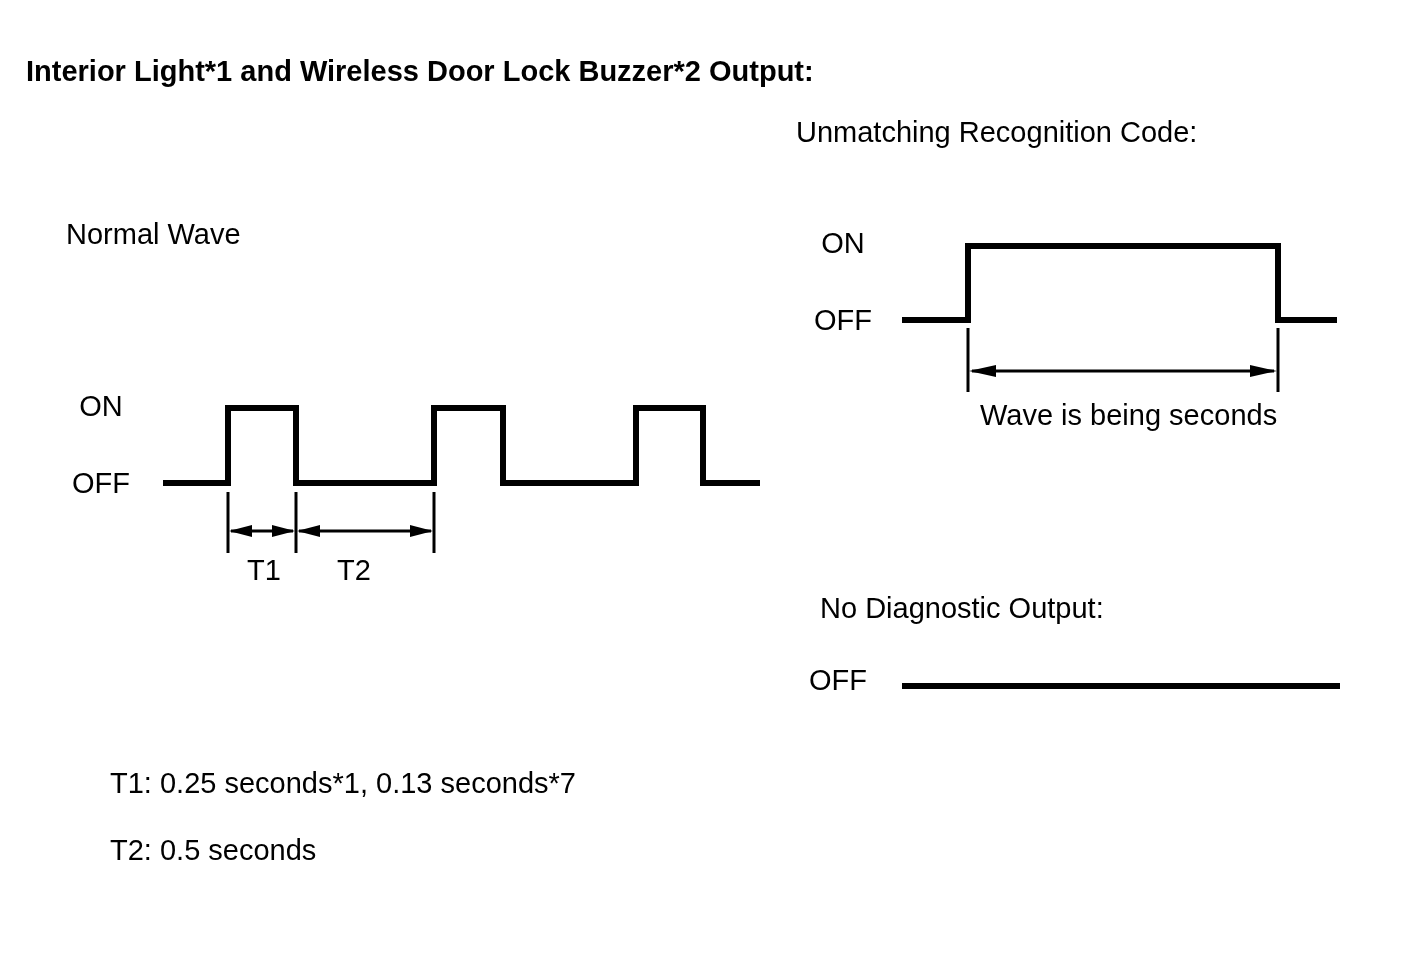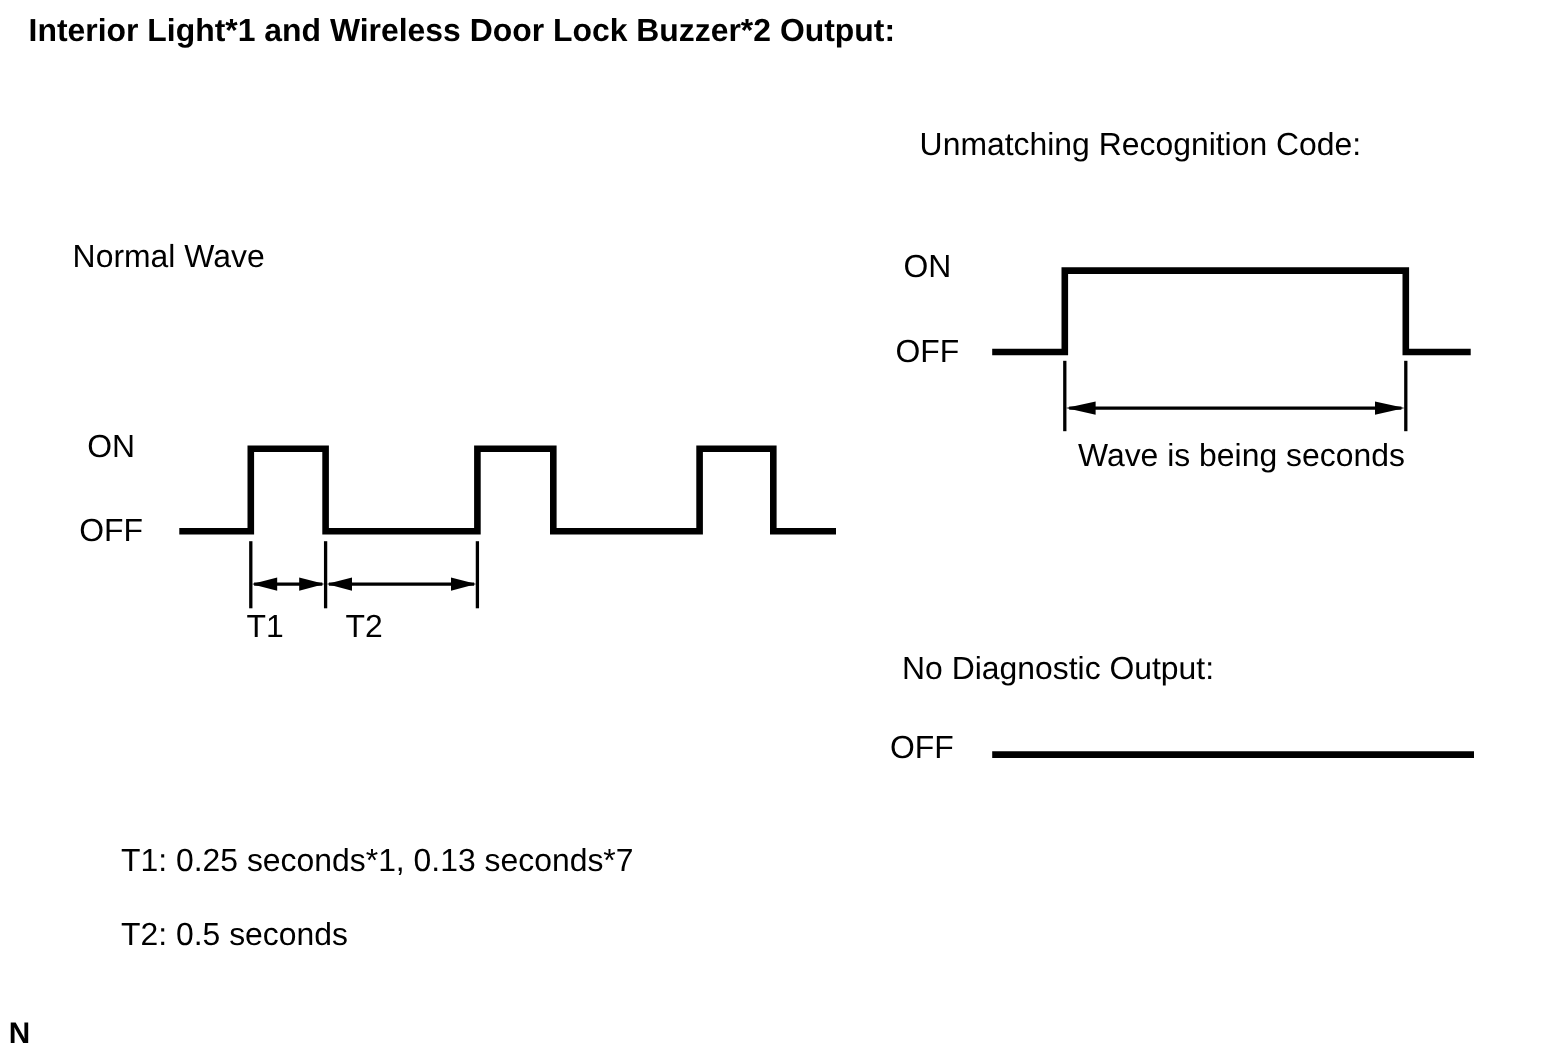--- a/index.html
+++ b/index.html
@@ -13,23 +13,23 @@
     font-family:"Liberation Sans", sans-serif;
     overflow:hidden;
   }
   .lbl {
     position:absolute;
     font-size:29px;
     line-height:1;
     white-space:nowrap;
     color:#000000;
   }
-  .bold { font-weight:bold; }
+  .bold { font-weight:bold;margin-top:43px; }
   .alignR { text-align:center; }
-  .alignC { text-align:left; }
+  .alignC { text-align:center; }
   svg.overlay {
     position:absolute;
     left:0; top:0;
     width:1424px; height:959px;
     pointer-events:none;
   }
   svg .trace { fill:none; stroke:#000000; stroke-width:6; }
   svg .thin  { fill:none; stroke:#000000; stroke-width:3; }
   svg .head  { fill:#000000; stroke:none; }
 </style>
@@ -41,21 +41,21 @@
   <div class="lbl bold" style="left:26px; top:14px;">Interior Light*1 and Wireless Door Lock Buzzer*2 Output:</div>
 
   <div class="lbl" style="left:66px; top:220px;text-align:right;">Normal Wave</div>
 
   <div class="lbl alignR" style="left:58px; top:392px; width:86px;">ON</div>
   <div class="lbl alignR" style="left:58px; top:469px; width:86px;">OFF</div>
 
   <div class="lbl alignC" style="left:224px; top:556px; width:80px;">T1</div>
   <div class="lbl alignC" style="left:314px; top:556px; width:80px;">T2</div>
 
-  <div class="lbl" style="left:836px; top:118px;">Unmatching Recognition Code:</div>
+  <div class="lbl" style="left:796px; top:118px;">Unmatching Recognition Code:</div>
   <div class="lbl alignR" style="left:798px; top:229px; width:90px;">ON</div>
   <div class="lbl alignR" style="left:798px; top:306px; width:90px;">OFF</div>
   <div class="lbl" style="left:980px; top:401px;">Wave is being seconds</div>
 
   <div class="lbl" style="left:820px; top:594px;">No Diagnostic Output:</div>
   <div class="lbl alignR" style="left:793px; top:666px; width:90px;">OFF</div>
 
   <div class="lbl" style="left:110px; top:769px;">T1: 0.25 seconds*1, 0.13 seconds*7</div>
   <div class="lbl" style="left:110px; top:836px;">T2: 0.5 seconds</div>
 

